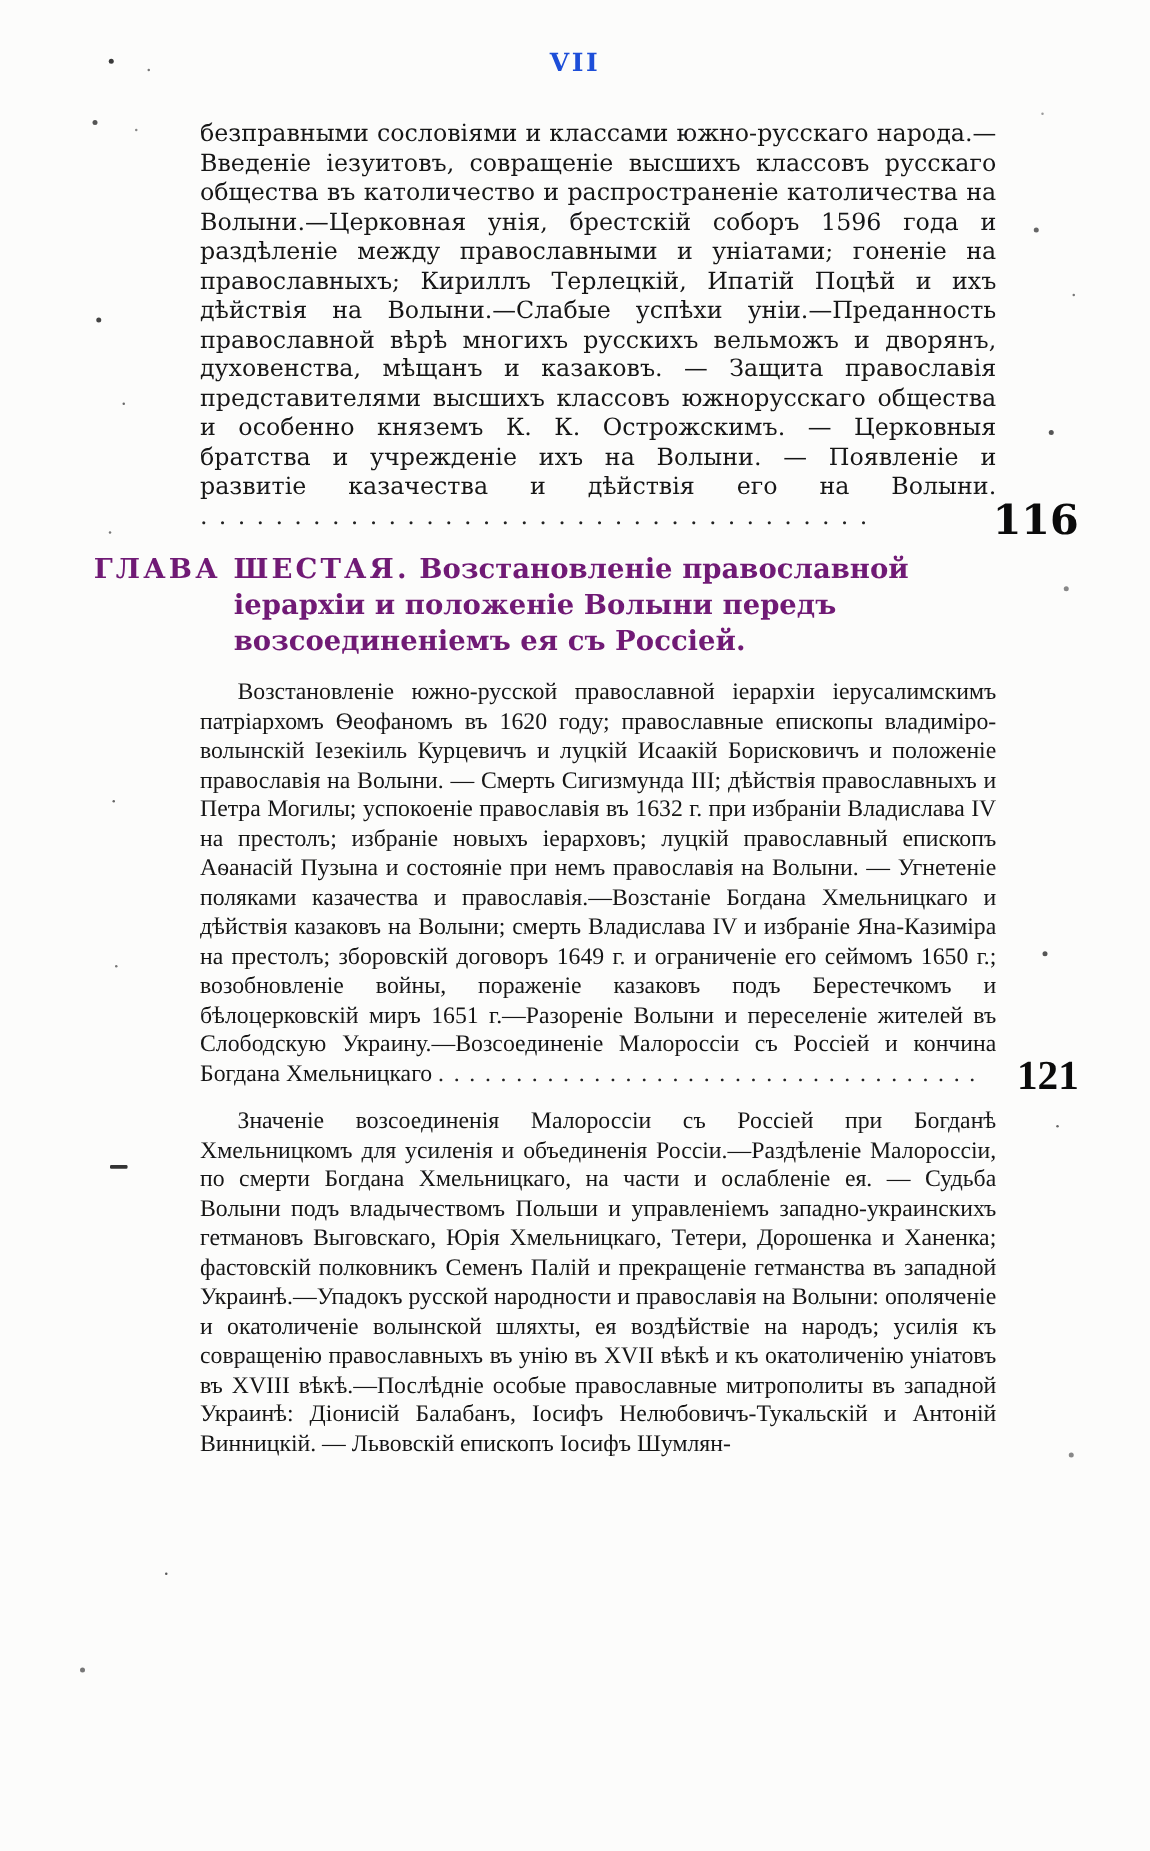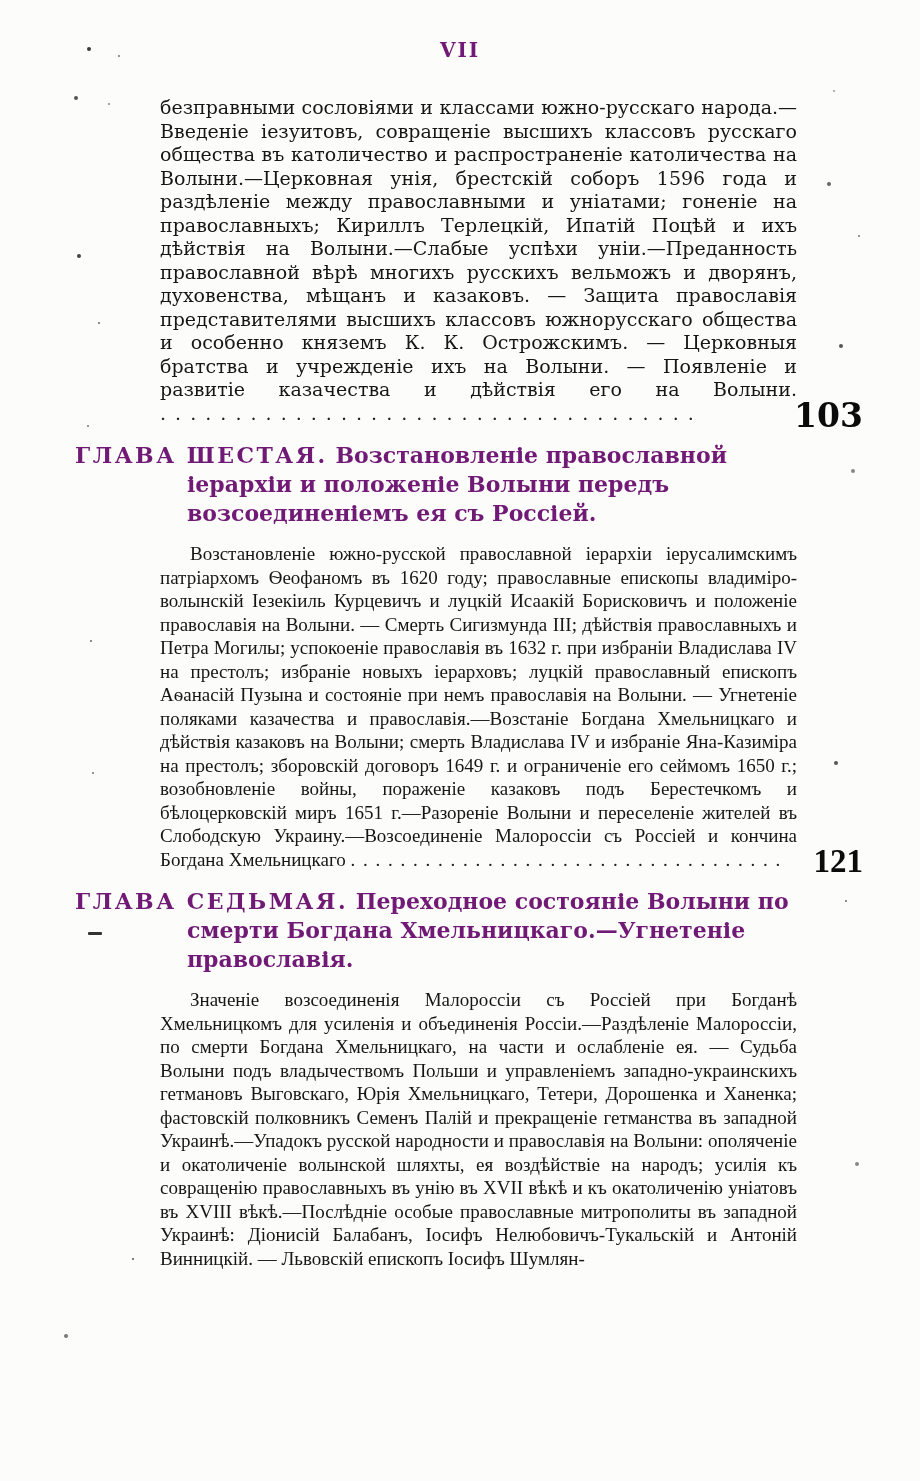--- a/index.html
+++ b/index.html
@@ -19,21 +19,21 @@
   }
   .running-head {
     position: absolute;
     top: 38px;
     left: 0;
     width: 920px;
     text-align: center;
     font-size: 20px;
     font-weight: bold;
     letter-spacing: 2px;
-    color: #701a75;
+    color: #1d4ed8;
   }
   .toc {
     position: absolute;
     top: 82px;
     left: 75px;
     width: 722px;
   }
   .entry {
     margin: 14px 0 0 85px;
     width: 637px;
@@ -118,28 +118,26 @@
 <div class="page">
 
   <div class="specks"></div>
   <div class="margin-dash"></div>
 
   <div class="running-head">VII</div>
 
   <section class="toc">
 
     <p class="entry continuation"><span>безправными сословіями и классами южно-русскаго народа.—Введеніе іезуитовъ, совращеніе высшихъ классовъ русскаго общества въ католичество и распространеніе католичества на Волыни.—Церковная унія, брестскій соборъ 1596 года и раздѣленіе между православными и уніатами; гоненіе на православныхъ; Кириллъ Терлецкій, Ипатій Поцѣй и ихъ дѣйствія на Волыни.—Слабые успѣхи уніи.—Преданность православной вѣрѣ многихъ русскихъ вельможъ и дворянъ, духовенства, мѣщанъ и казаковъ. — Защита православія представителями высшихъ классовъ южнорусскаго общества и особенно княземъ К. К. Острожскимъ. — Церковныя братства и учрежденіе ихъ на Волыни. — Появленіе и развитіе казачества и дѣйствія его на Волыни.</span>
-      <span class="dots">. . . . . . . . . . . . . . . . . . . . . . . . . . . . . . . . . . . .</span><span class="pagenum">103</span></p>
+      <span class="dots">. . . . . . . . . . . . . . . . . . . . . . . . . . . . . . . . . . . .</span><span class="pagenum">116</span></p>
 
     <h2 class="chapter-heading"><span class="chapter-label">ГЛАВА ШЕСТАЯ.</span>
       <span>Возстановленіе православной іерархіи и положеніе Волыни передъ возсоединеніемъ ея съ Россіей.</span></h2>
 
     <p class="entry summary"><span>Возстановленіе южно-русской православной іерархіи іерусалимскимъ патріархомъ Ѳеофаномъ въ 1620 году; православные епископы владиміро-волынскій Іезекіиль Курцевичъ и луцкій Исаакій Борисковичъ и положеніе православія на Волыни. — Смерть Сигизмунда III; дѣйствія православныхъ и Петра Могилы; успокоеніе православія въ 1632 г. при избраніи Владислава IV на престолъ; избраніе новыхъ іерарховъ; луцкій православный епископъ Аѳанасій Пузына и состояніе при немъ православія на Волыни. — Угнетеніе поляками казачества и православія.—Возстаніе Богдана Хмельницкаго и дѣйствія казаковъ на Волыни; смерть Владислава IV и избраніе Яна-Казиміра на престолъ; зборовскій договоръ 1649 г. и ограниченіе его сеймомъ 1650 г.; возобновленіе войны, пораженіе казаковъ подъ Берестечкомъ и бѣлоцерковскій миръ 1651 г.—Разореніе Волыни и переселеніе жителей въ Слободскую Украину.—Возсоединеніе Малороссіи съ Россіей и кончина Богдана Хмельницкаго</span>
       <span class="dots">. . . . . . . . . . . . . . . . . . . . . . . . . . . . . . . . . . .</span><span class="pagenum">121</span></p>
 
-    <h2 class="chapter-heading"><span class="chapter-label">ГЛАВА СЕДЬМАЯ.</span>
-      <span>Переходное состояніе Волыни по смерти Богдана Хмельницкаго.—Угнетеніе православія.</span></h2>
 
     <p class="entry summary"><span>Значеніе возсоединенія Малороссіи съ Россіей при Богданѣ Хмельницкомъ для усиленія и объединенія Россіи.—Раздѣленіе Малороссіи, по смерти Богдана Хмельницкаго, на части и ослабленіе ея. — Судьба Волыни подъ владычествомъ Польши и управленіемъ западно-украинскихъ гетмановъ Выговскаго, Юрія Хмельницкаго, Тетери, Дорошенка и Ханенка; фастовскій полковникъ Семенъ Палій и прекращеніе гетманства въ западной Украинѣ.—Упадокъ русской народности и православія на Волыни: ополяченіе и окатоличеніе волынской шляхты, ея воздѣйствіе на народъ; усилія къ совращенію православныхъ въ унію въ XVII вѣкѣ и къ окатоличенію уніатовъ въ XVIII вѣкѣ.—Послѣдніе особые православные митрополиты въ западной Украинѣ: Діонисій Балабанъ, Іосифъ Нелюбовичъ-Тукальскій и Антоній Винницкій. — Львовскій епископъ Іосифъ Шумлян-</span></p>
 
   </section>
 
 </div>
 
 </body></html>

